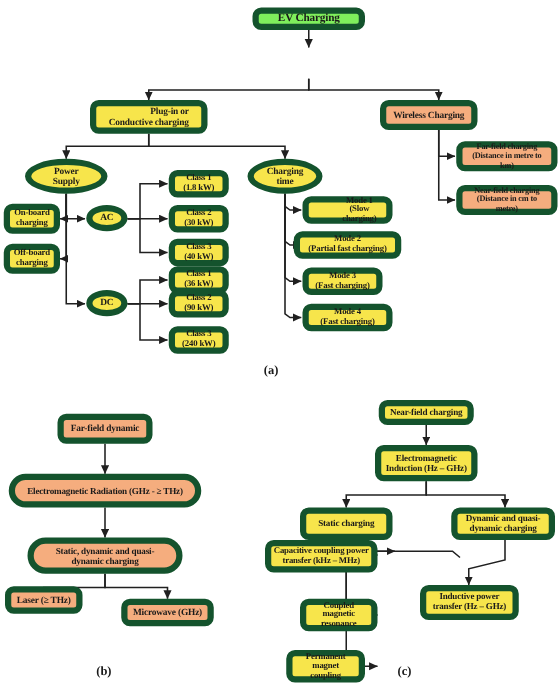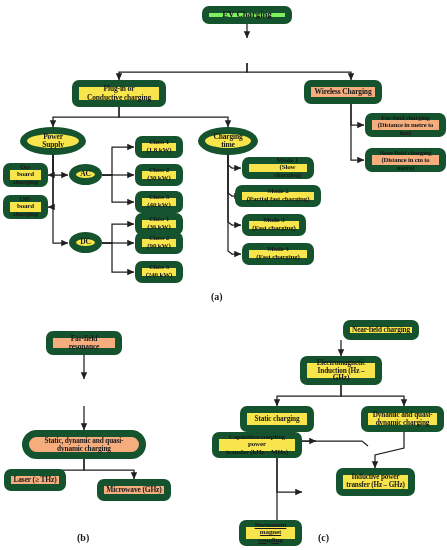--- a/index.html
+++ b/index.html
@@ -1,20 +1,20 @@
 <!DOCTYPE html>
 <html><head>
 <meta charset="utf-8">
 <style>
   html,body{margin:0;padding:0;background:#ffffff;}
   body{width:447px;height:550px;position:relative;overflow:hidden;
        font-family:"Liberation Serif","DejaVu Serif",serif;color:#1a1a1a;}
   #diagram{position:absolute;left:0;top:0;width:447px;height:550px;}
   .node{position:absolute;box-sizing:border-box;display:flex;align-items:center;
-        justify-content:center;text-align:center;border:7px solid #14532d;
+        justify-content:center;text-align:center;border:5px solid #14532d;
         font-weight:bold;line-height:1.08;letter-spacing:-0.15px;
         z-index:3;}
   .rr{border-radius:7px;}
   .ell{border-radius:50%;}
   .pill{border-radius:999px;}
   .green{background:#7FEE5C;}
   .yellow{background:#F7E54B;}
   .orange{background:#F5AD7E;}
   .caption{position:absolute;font-weight:bold;font-size:10px;z-index:4;
            font-family:"Liberation Serif","DejaVu Serif",serif;}
@@ -74,21 +74,21 @@
     <g fill="none" stroke="#202020" stroke-width="1.25">
       <path d="M277,432 L277,441 L320,441 L362,441 L368,446"></path>
     </g>
   </svg>
 
   <div class="node rr green" style="left:202px;top:6px;width:90px;height:18px;font-size:9px;">
     <span class="inner">EV Charging</span>
   </div>
 
 
-  <div class="node rr yellow" style="left:72px;top:80px;width:94px;height:27px;font-size:7.5px;white-space:pre-line;">
+  <div class="node rr yellow" style="left:72px;top:80px;width:94px;height:27px;font-size:7.5px;white-space:pre-line;text-align:right;">
     <span class="inner">Plug-in or
 Conductive charging</span>
   </div>
 
   <div class="node rr orange" style="left:304px;top:80px;width:78px;height:24px;font-size:7.5px;">
     <span class="inner">Wireless Charging</span>
   </div>
 
   <div class="node ell yellow" style="left:20px;top:127px;width:66px;height:28px;font-size:7.5px;white-space:pre-line;">
     <span class="inner">Power
@@ -166,40 +166,43 @@
 (Fast charging)</span>
   </div>
   <div class="node rr yellow" style="left:242px;top:243px;width:72px;height:22px;font-size:7px;white-space:pre-line;">
     <span class="inner">Mode 4
 (Fast charging)</span>
   </div>
 
   <div class="caption" style="left:211px;top:291px;">(a)</div>
 
   <div class="node rr orange" style="left:46px;top:331px;width:76px;height:24px;font-size:7.5px;">
-    <span class="inner">Far-field resonance</span>
-  </div>
-
+    <span class="inner">Far-field dynamic</span>
+  </div>
+
+  <div class="node pill orange" style="left:7px;top:379px;width:154px;height:27px;font-size:7.3px;">
+    <span class="inner">Electromagnetic Radiation (GHz - ≥  THz)</span>
+  </div>
 
   <div class="node pill orange" style="left:22px;top:430px;width:124px;height:29px;font-size:7.3px;white-space:pre-line;text-align:center;">
     <span class="inner">Static, dynamic and quasi-
 dynamic charging</span>
   </div>
 
   <div class="node rr orange" style="left:4px;top:469px;width:62px;height:22px;font-size:7.5px;">
     <span class="inner">Laser (≥ THz)</span>
   </div>
 
   <div class="node rr orange" style="left:97px;top:479px;width:74px;height:22px;font-size:7.5px;">
     <span class="inner">Microwave (GHz)</span>
   </div>
 
   <div class="caption" style="left:77px;top:532px;">(b)</div>
 
-  <div class="node rr yellow" style="left:303px;top:320px;width:76px;height:20px;font-size:7.3px;margin-left:40px;">
+  <div class="node rr yellow" style="left:303px;top:320px;width:76px;height:20px;font-size:7.3px;">
     <span class="inner">Near-field charging</span>
   </div>
 
   <div class="node rr yellow" style="left:300px;top:356px;width:82px;height:29px;font-size:7.3px;white-space:pre-line;font-family:Liberation Serif, serif;">
     <span class="inner">Electromagnetic
 Induction (Hz – GHz)</span>
   </div>
 
   <div class="node rr yellow" style="left:240px;top:406px;width:74px;height:26px;font-size:7.3px;">
     <span class="inner">Static charging</span>
@@ -208,22 +211,26 @@
   <div class="node rr yellow" style="left:361px;top:406px;width:83px;height:26px;font-size:7.3px;white-space:pre-line;">
     <span class="inner">Dynamic and quasi-
 dynamic charging</span>
   </div>
 
   <div class="node rr yellow" style="left:212px;top:432px;width:90px;height:26px;font-size:7px;white-space:pre-line;">
     <span class="inner">Capacitive coupling power
 transfer (kHz – MHz)</span>
   </div>
 
-
-  <div class="node rr yellow" style="left:239px;top:520px;width:63px;height:26px;font-size:7px;white-space:pre-line;text-decoration:underline;">
+  <div class="node rr yellow" style="left:240px;top:479px;width:62px;height:26px;font-size:7px;white-space:pre-line;">
+    <span class="inner">Coupled magnetic
+resonance</span>
+  </div>
+
+  <div class="node rr yellow" style="left:229px;top:520px;width:63px;height:26px;font-size:7px;white-space:pre-line;">
     <span class="inner">Permanent magnet
 coupling</span>
   </div>
 
   <div class="node rr yellow" style="left:336px;top:468px;width:79px;height:28px;font-size:7.2px;white-space:pre-line;">
     <span class="inner">Inductive power
 transfer (Hz – GHz)</span>
   </div>
 
   <div class="caption" style="left:318px;top:532px;">(c)</div>

